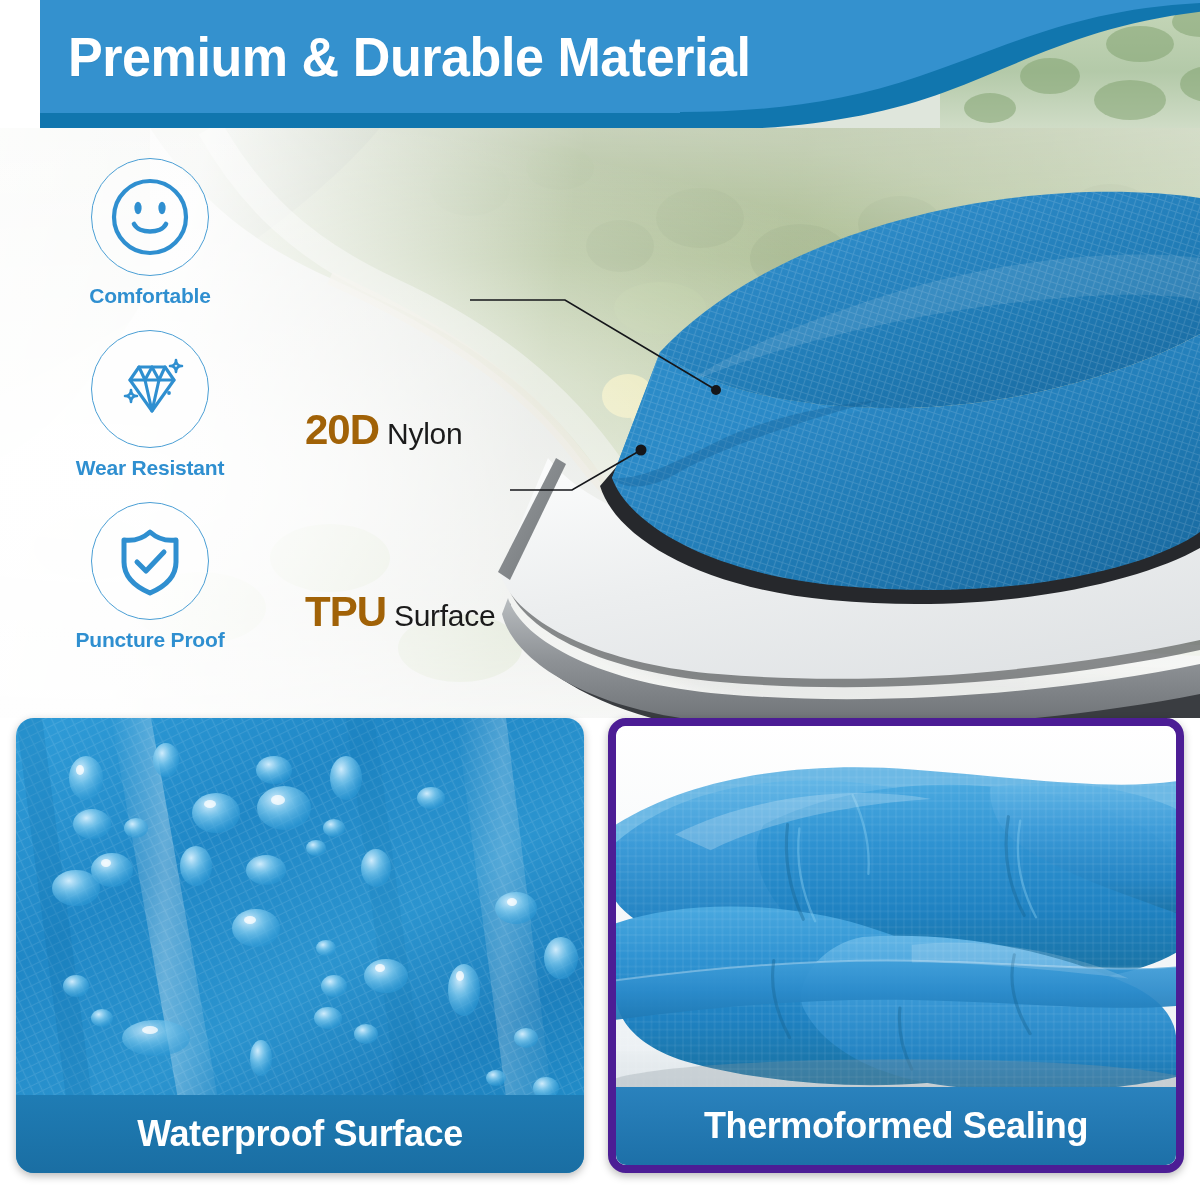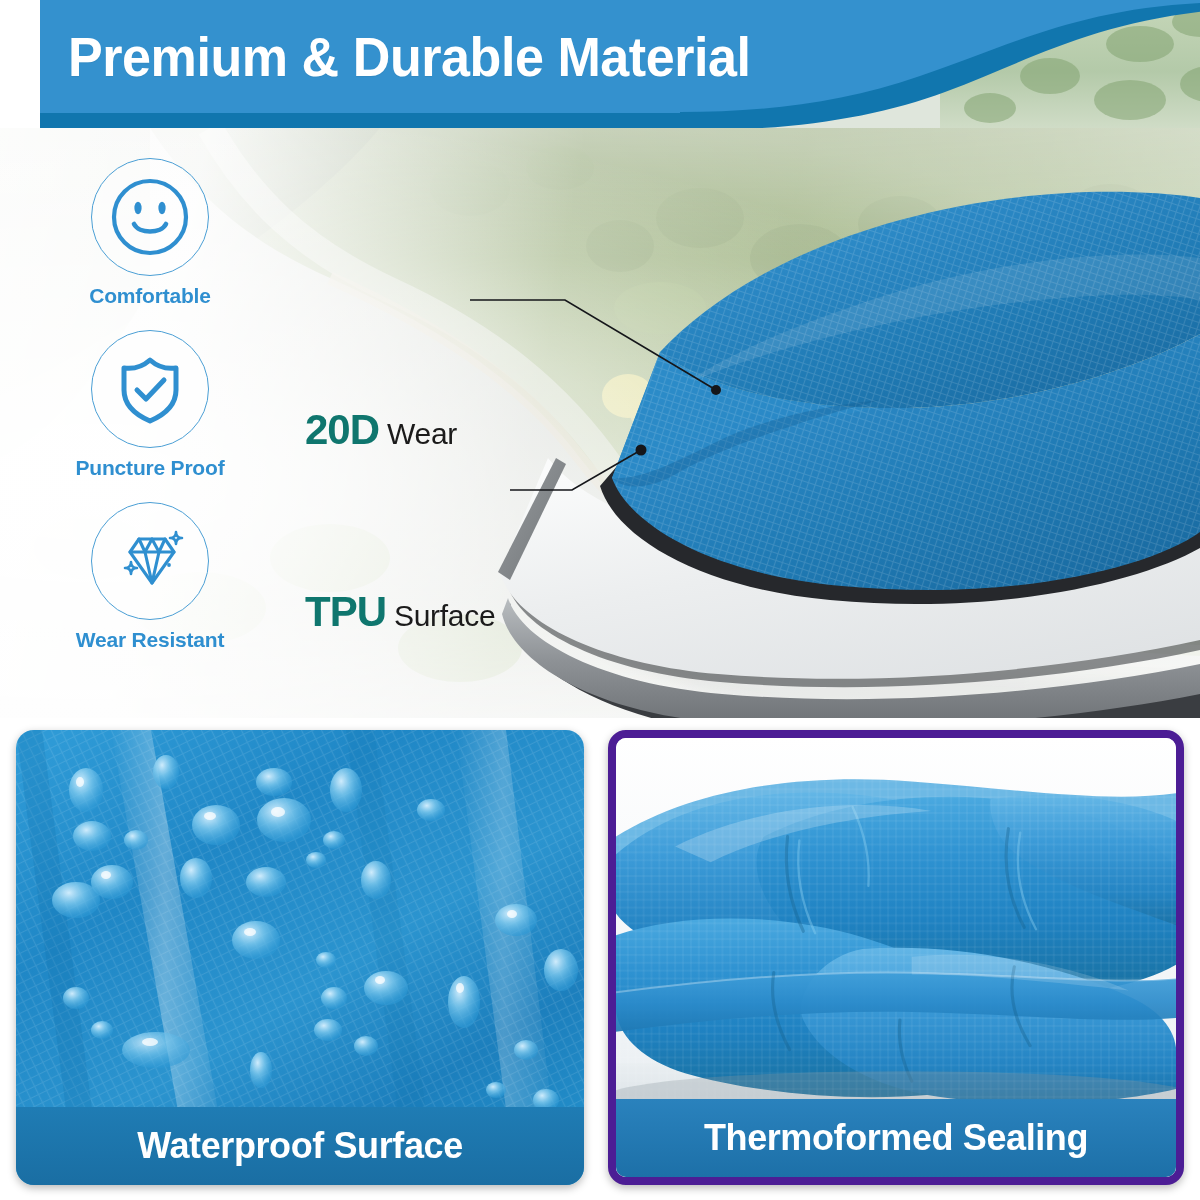--- a/index.html
+++ b/index.html
@@ -59,40 +59,40 @@
     background:rgba(255,255,255,0.35);
   }
   .feature-label {
     font-size:21px; font-weight:bold; color:#2f8fd0;
     letter-spacing:-0.2px;
   }
 
   
   .callout { position:absolute; white-space:nowrap; }
   .callout .big {
-    font-size:42px; font-weight:bold; color:#0f766e; letter-spacing:-1px;
+    font-size:42px; font-weight:bold; color:#a16207; letter-spacing:-1px;
   }
   .callout .sub {
     font-size:30px; font-weight:normal; color:#1b1b1b; letter-spacing:-0.3px;
     margin-left:8px;
   }
   .callout-nylon { left:305px; top:278px; }
   .callout-tpu   { left:305px; top:460px; }
 
   .leader { position:absolute; overflow:visible; }
 
   
   .fabric { position:absolute; left:0; top:0; width:1200px; height:590px; }
 
   
   .panels {
     position:absolute; left:0; top:718px; width:1200px; height:482px;
   }
   .panel {
-    position:absolute; top:12px; height:455px;
+    position:absolute; top:0; height:455px;
     border-radius:18px; overflow:hidden;
     box-shadow:0 3px 9px rgba(0,0,0,0.28);
     background:#fff;
   }
   .panel-left  { left:16px; width:568px; }
   .panel-right { left:608px; width:576px; border:8px solid #4c1d95; }
   .panel-img { position:absolute; left:0; top:0; right:0; bottom:0; }
   .panel-caption {
     position:absolute; left:0; right:0; bottom:0; height:78px;
     background:linear-gradient(180deg,#1f7cb4 0%, #1a6ea3 100%);
@@ -316,52 +316,52 @@
           <ellipse cx="55" cy="34" rx="3.6" ry="6.2" fill="#2f8fd0"></ellipse>
           <path d="M27,50 C32,60 54,60 59,50" fill="none" stroke="#2f8fd0" stroke-width="4.6" stroke-linecap="round"></path>
         </svg>
       </div>
       <div class="feature-label">Comfortable</div>
     </div>
 
     <div class="feature">
       <div class="feature-ring">
         <svg width="86" height="86" viewBox="0 0 86 86">
-          <path d="M43,14 C52,22 62,23 69,22 L69,44 C69,59 57,69 43,75
-                   C29,69 17,59 17,44 L17,22 C24,23 34,22 43,14 Z" fill="none" stroke="#2f8fd0" stroke-width="5" stroke-linejoin="round"></path>
-          <path d="M30,44 L39,53 L57,34" fill="none" stroke="#2f8fd0" stroke-width="5" stroke-linecap="round" stroke-linejoin="round"></path>
-        </svg>
-      </div>
-      <div class="feature-label">Puncture Proof</div>
-    </div>
-
-    <div class="feature">
-      <div class="feature-ring">
-        <svg width="86" height="86" viewBox="0 0 86 86">
           <g fill="none" stroke="#2f8fd0" stroke-width="3.1" stroke-linejoin="round" stroke-linecap="round">
             <path d="M23,34 L32,21 L58,21 L67,34 L45,65 Z"></path>
             <path d="M23,34 H67"></path>
             <path d="M32,21 L38,34 L45,21"></path>
             <path d="M45,21 L52,34 L58,21"></path>
             <path d="M38,34 L45,65 L52,34"></path>
           </g>
           <g fill="none" stroke="#2f8fd0" stroke-width="2.6" stroke-linejoin="round">
             <path d="M69,14 C69,18 71,20 75,20 C71,20 69,22 69,26 C69,22 67,20 63,20 C67,20 69,18 69,14 Z"></path>
             <path d="M24,44 C24,48 26,50 30,50 C26,50 24,52 24,56 C24,52 22,50 18,50 C22,50 24,48 24,44 Z"></path>
           </g>
           <circle cx="62" cy="47" r="1.9" fill="#2f8fd0"></circle>
         </svg>
       </div>
       <div class="feature-label">Wear Resistant</div>
     </div>
 
+    <div class="feature">
+      <div class="feature-ring">
+        <svg width="86" height="86" viewBox="0 0 86 86">
+          <path d="M43,14 C52,22 62,23 69,22 L69,44 C69,59 57,69 43,75
+                   C29,69 17,59 17,44 L17,22 C24,23 34,22 43,14 Z" fill="none" stroke="#2f8fd0" stroke-width="5" stroke-linejoin="round"></path>
+          <path d="M30,44 L39,53 L57,34" fill="none" stroke="#2f8fd0" stroke-width="5" stroke-linecap="round" stroke-linejoin="round"></path>
+        </svg>
+      </div>
+      <div class="feature-label">Puncture Proof</div>
+    </div>
+
   </div>
 
   <div class="callout callout-nylon">
-    <span class="big">20D</span><span class="sub">Wear</span>
+    <span class="big">20D</span><span class="sub">Nylon</span>
   </div>
 
   <div class="callout callout-tpu">
     <span class="big">TPU</span><span class="sub">Surface</span>
   </div>
 
 </div>
 
 <div class="panels">
 

